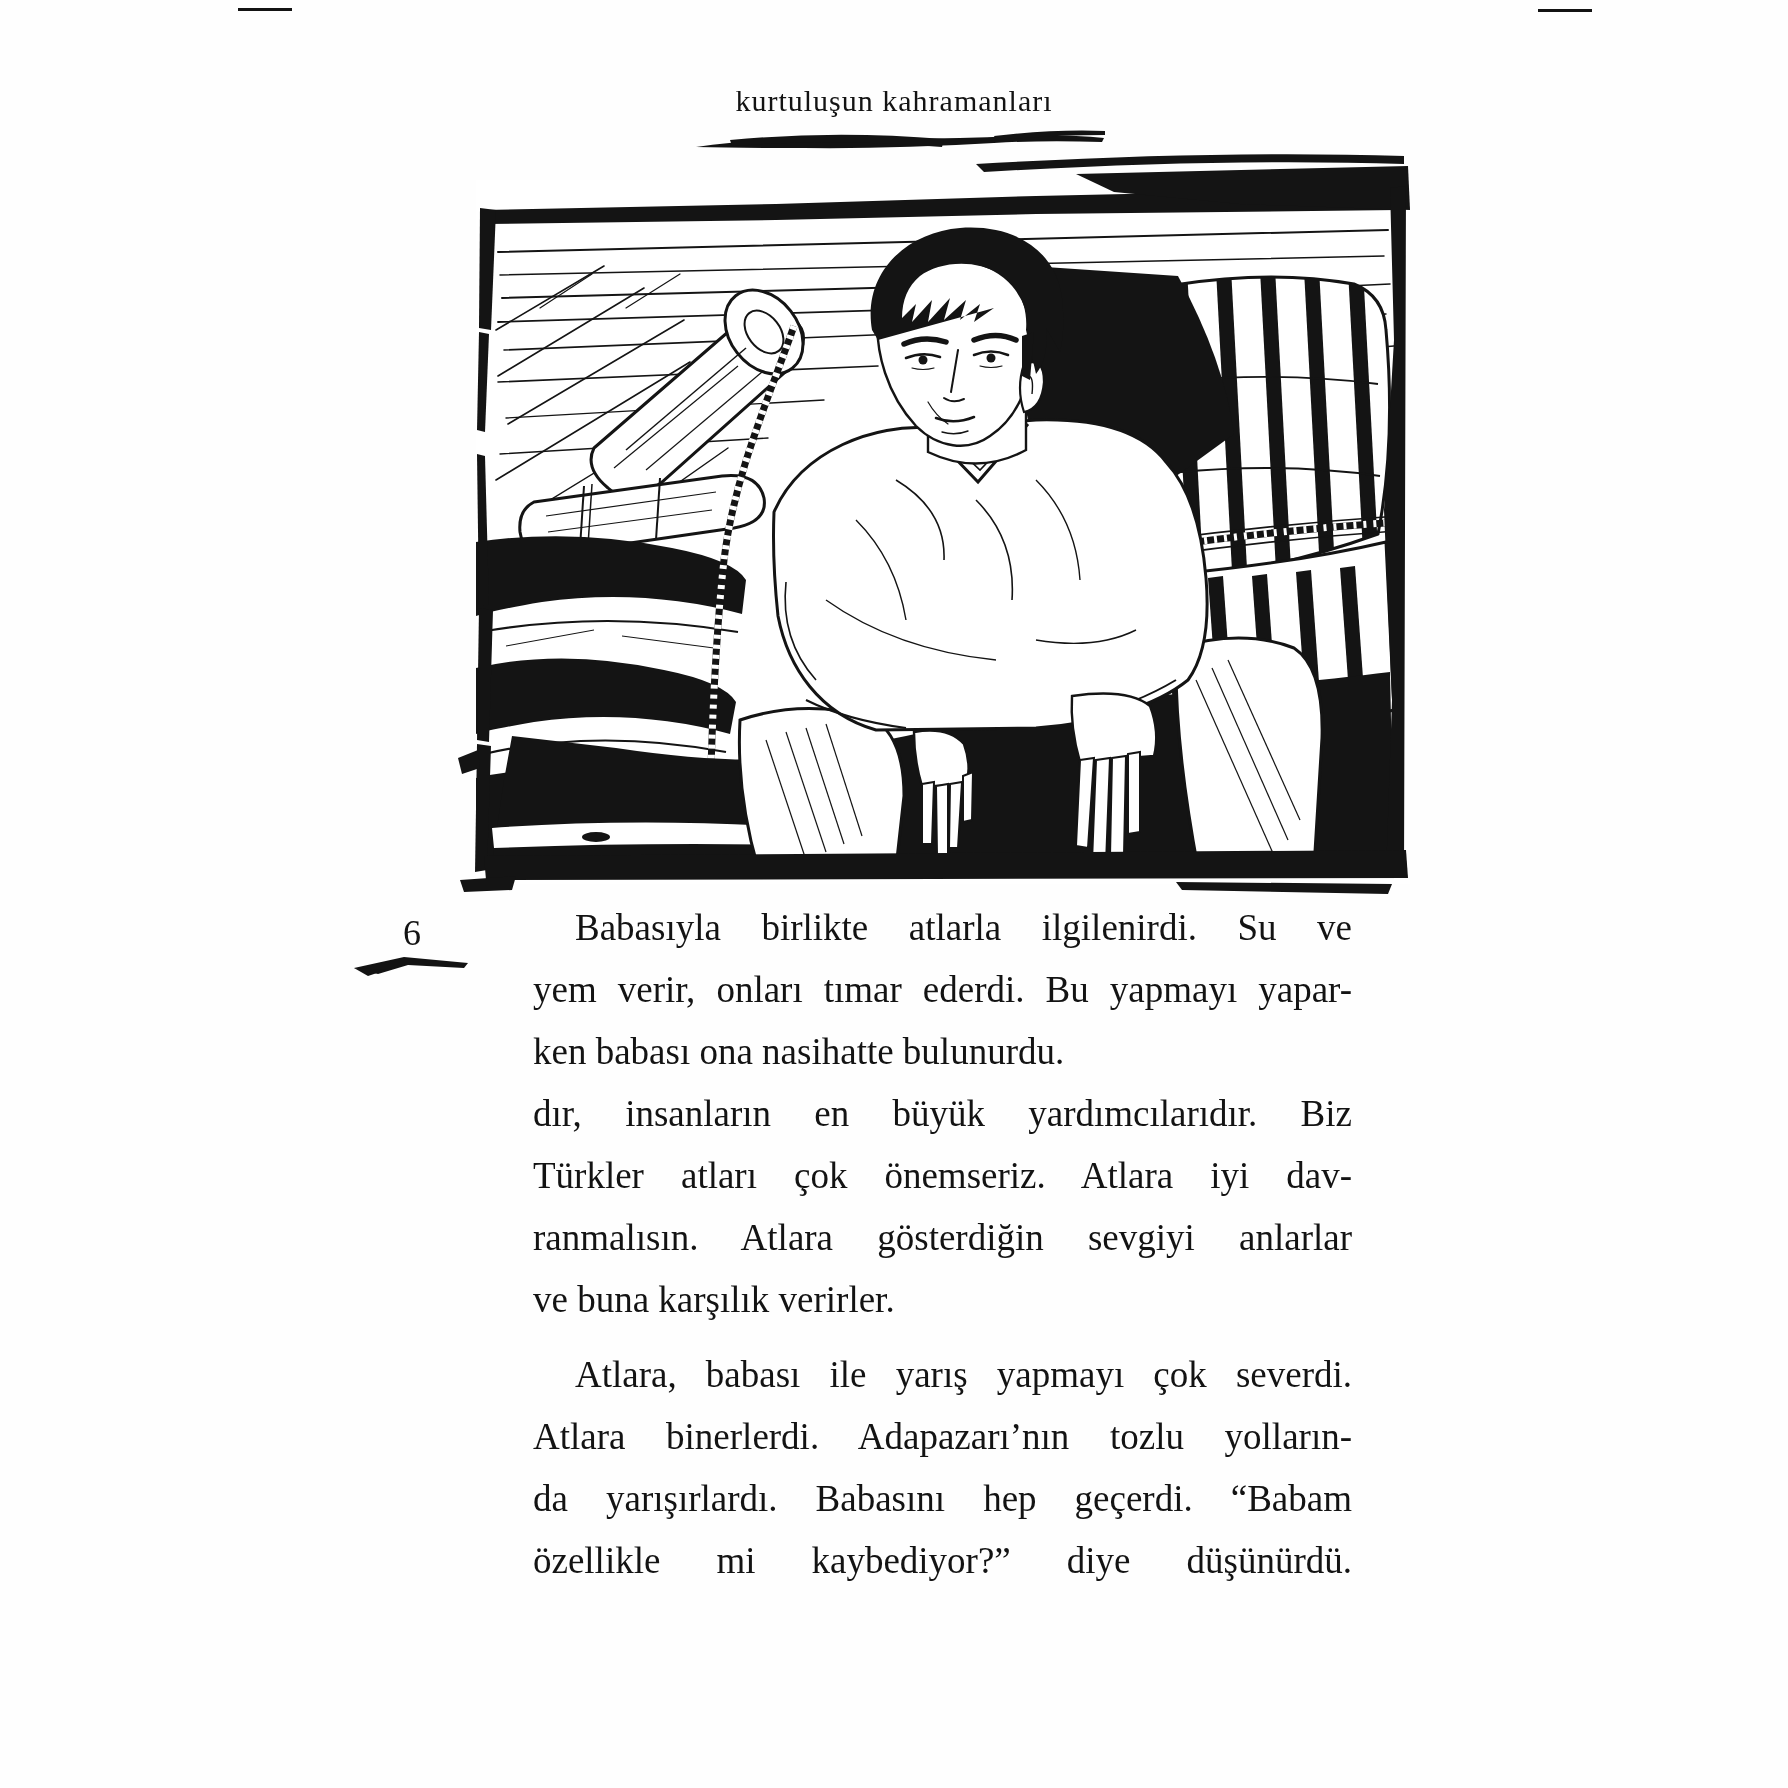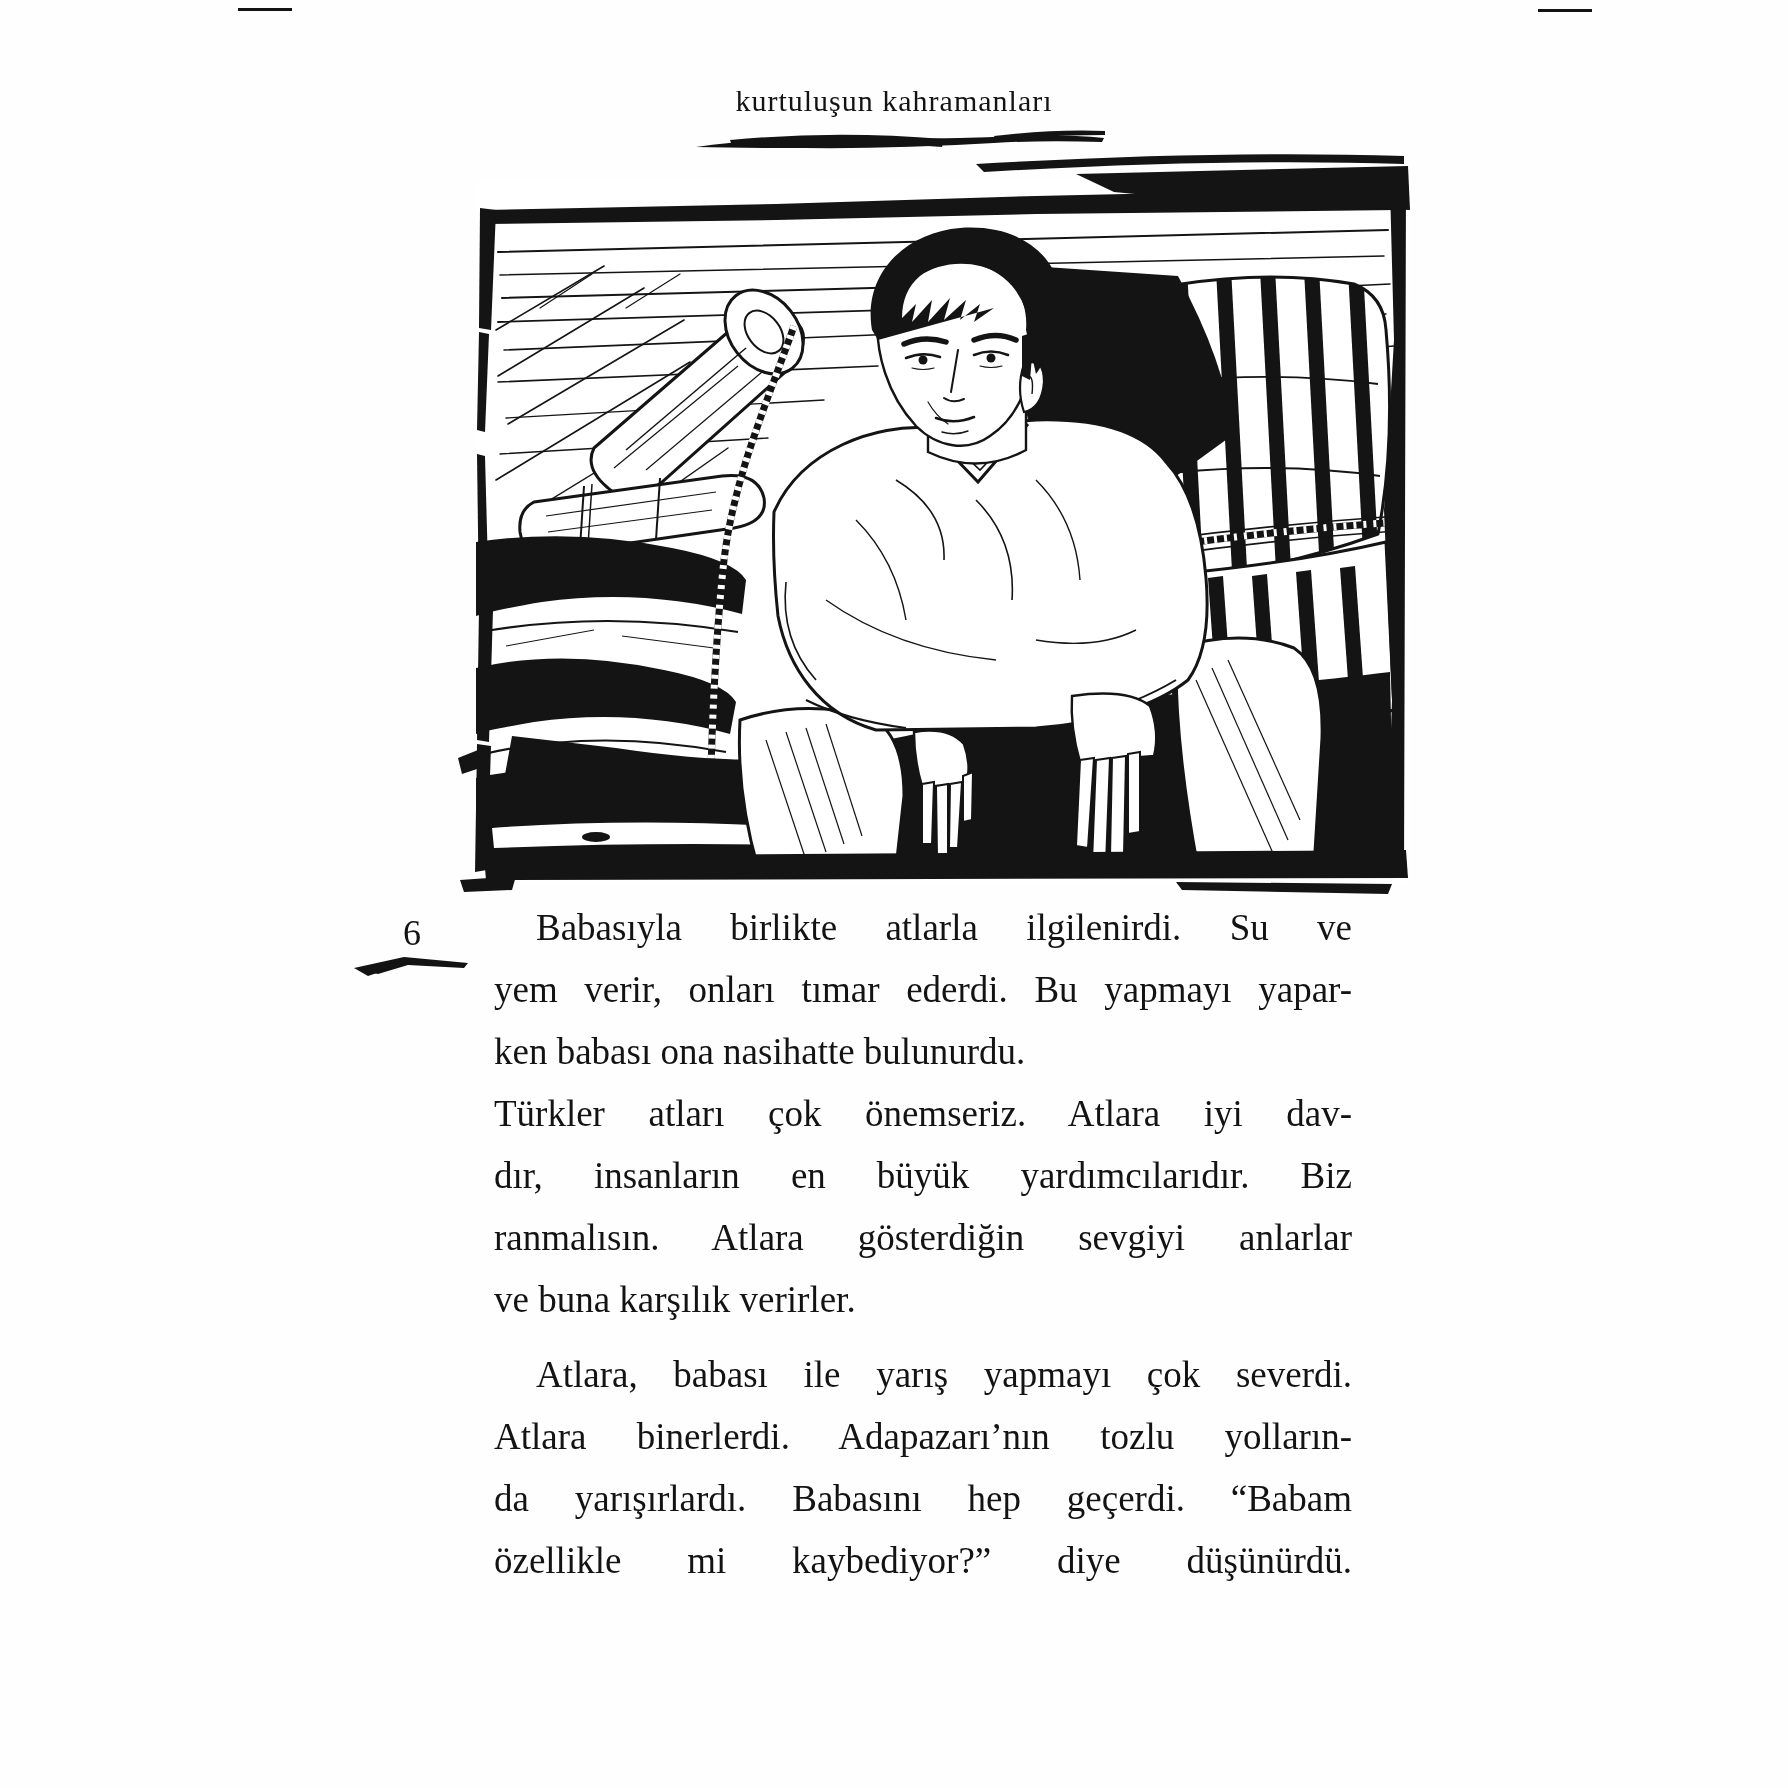--- a/index.html
+++ b/index.html
@@ -30,21 +30,21 @@
     position:absolute;left:352px;top:912px;width:120px;
     text-align:center;font-size:36px;
   }
   .page-number-flourish{position:absolute;left:352px;top:952px;width:120px;height:26px;}
 
   .body-text{
     position:absolute;left:494px;top:897px;width:858px;
     font-size:37px;line-height:62px;
     text-rendering:optimizeLegibility;
   }
-  .tline{height:62px;overflow:visible;text-align:left;}
+  .tline{height:62px;overflow:visible;text-align:left;margin-left:39px;}
   .tline.j{text-align:justify;text-align-last:justify;}
   .tline.indent{text-indent:42px;}
   .tline.psp{margin-top:13px;}
 </style>
 </head>
 <body>
 
 <div class="page">
 
   <div class="trim-mark trim-left"></div>
@@ -248,22 +248,22 @@
   <div class="page-number">6</div>
   <svg class="page-number-flourish" viewBox="0 0 120 26" xmlns="http://www.w3.org/2000/svg">
     <path d="M2,16 L52,5 L116,11 L112,16 L56,13 L26,22 Z" fill="#131313"></path>
     <path d="M2,16 L34,18 L16,24 Z" fill="#131313"></path>
   </svg>
 
   <div class="body-text">
     <div class="tline j indent">Babasıyla birlikte atlarla ilgilenirdi. Su ve</div>
     <div class="tline j">yem verir, onları tımar ederdi. Bu yapmayı yapar-</div>
     <div class="tline">ken babası ona nasihatte bulunurdu.</div>
+    <div class="tline j">dır, insanların en büyük yardımcılarıdır. Biz</div>
     <div class="tline j">Türkler atları çok önemseriz. Atlara iyi dav-</div>
-    <div class="tline j">dır, insanların en büyük yardımcılarıdır. Biz</div>
     <div class="tline j">ranmalısın. Atlara gösterdiğin sevgiyi anlarlar</div>
     <div class="tline">ve buna karşılık verirler.</div>
     <div class="tline j indent psp">Atlara, babası ile yarış yapmayı çok severdi.</div>
     <div class="tline j">Atlara binerlerdi. Adapazarı’nın tozlu yolların-</div>
     <div class="tline j">da yarışırlardı. Babasını hep geçerdi. “Babam</div>
     <div class="tline j">özellikle mi kaybediyor?” diye düşünürdü.</div>
   </div>
 
 </div>
 

